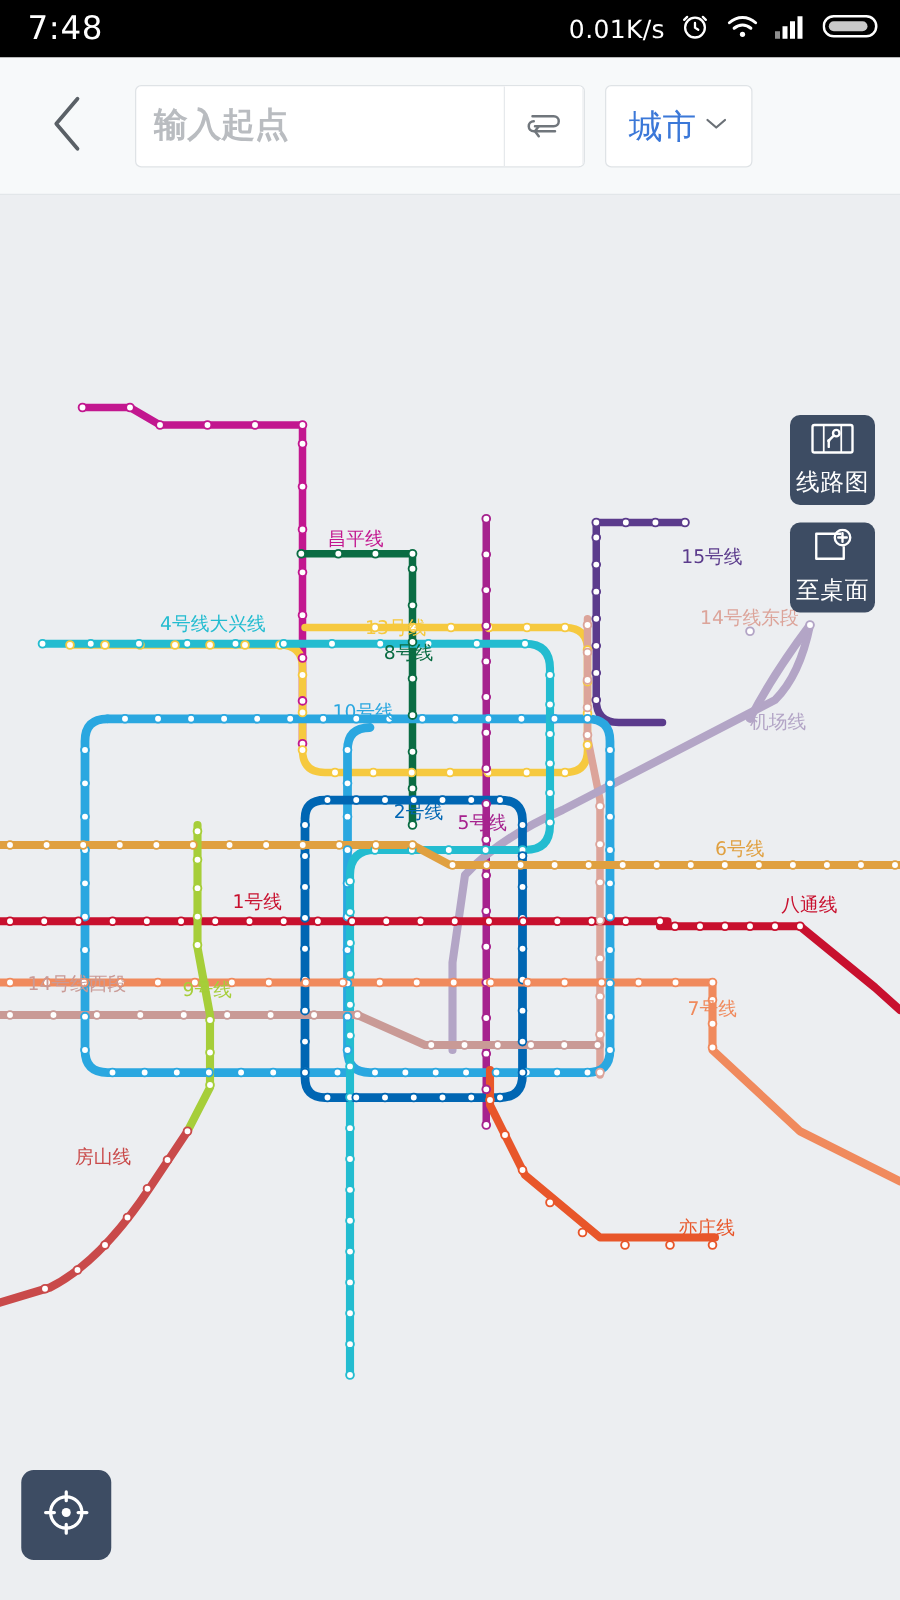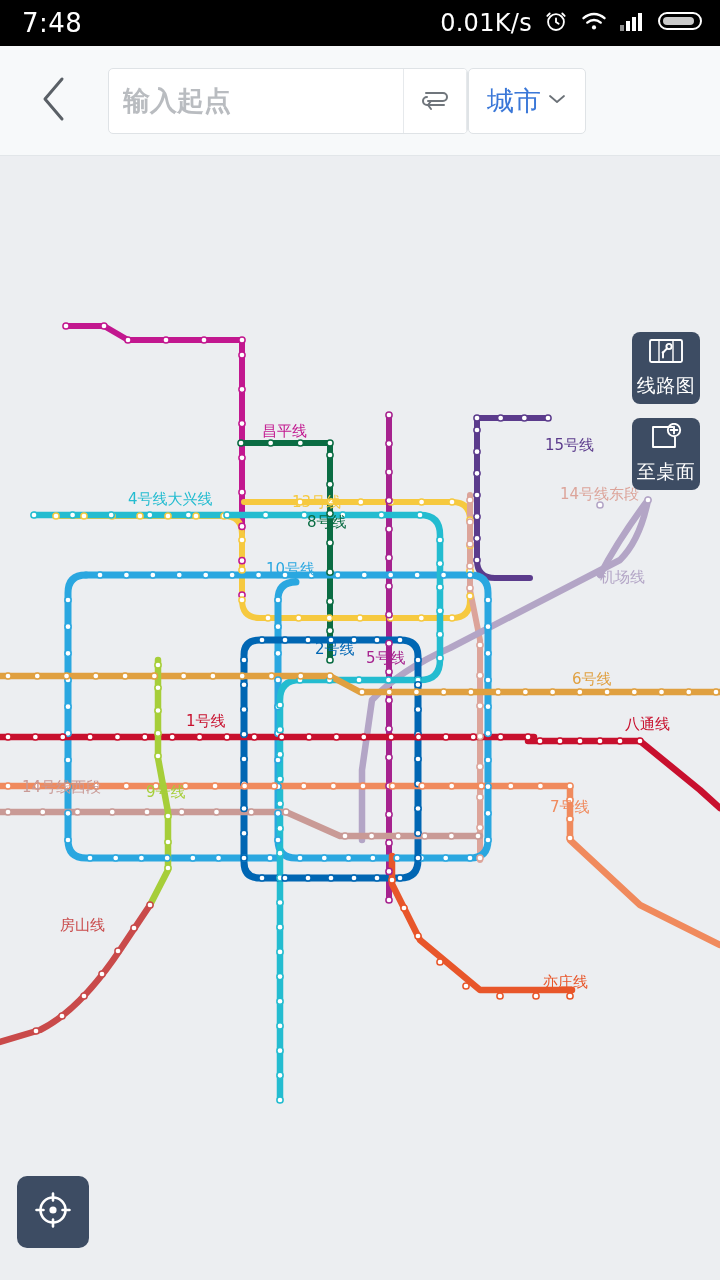--- a/index.html
+++ b/index.html
@@ -12,21 +12,21 @@
 
   
   .statusbar {
     position: absolute; top: 0; left: 0; width: 720px; height: 46px;
     background: #000; color: #fff; display: flex; align-items: center;
   }
   .sb-time { font-size: 26px; margin-left: 22px; letter-spacing: .5px; font-weight: 400; }
   .sb-right {
     margin-left: auto; margin-right: 16px; display: flex; align-items: center; gap: 11px;
   }
-  .sb-net { font-size: 24px; letter-spacing: .3px; }
+  .sb-net { font-size: 20px; letter-spacing: .3px; }
   .icn { display: block; }
 
   
   .header {
     position: absolute; top: 46px; left: 0; width: 720px; height: 110px;
     background: #f7f9fa; display: flex; align-items: center;
     border-bottom: 1px solid #e2e6e9;
   }
   .back-btn {
     width: 108px; height: 110px; display: flex; align-items: center; justify-content: center;
@@ -42,21 +42,21 @@
   .field input {
     border: 0; outline: 0; width: 100%; font-size: 27px; color: #333;
     font-family: "DejaVu Sans", "Liberation Sans", sans-serif; background: transparent; font-weight: bold;
   }
   .field input::placeholder { color: #b9bcc0; }
   .swap-btn {
     width: 64px; display: flex; align-items: center; justify-content: center;
     border-left: 1px solid #e6e9ec; border-right: 1px solid #e6e9ec; background: #fff;
   }
   .city-btn {
-    margin-left: 0; height: 66px; width: 118px;
+    margin-left: 16px; height: 66px; width: 118px;
     background: #fff; border: 1px solid #dfe3e6; border-radius: 5px;
     display: flex; align-items: center; justify-content: center; gap: 6px;
   }
   .city-label { font-size: 27px; color: #3b78d8; }
 
   
   .mapwrap {
     position: absolute; top: 157px; left: 0; width: 720px; height: 1123px;
     background: #eceef1; overflow: hidden;
   }

